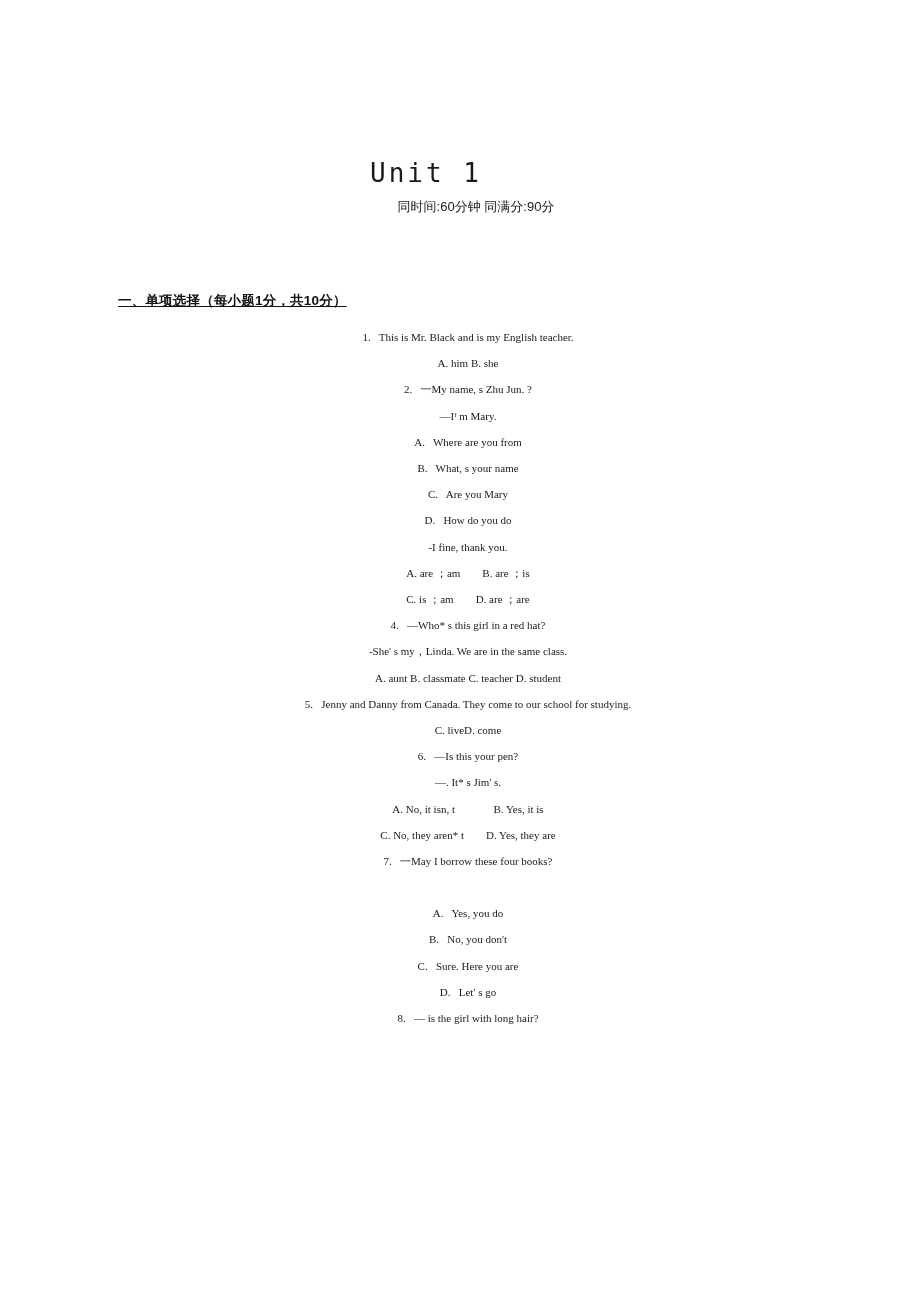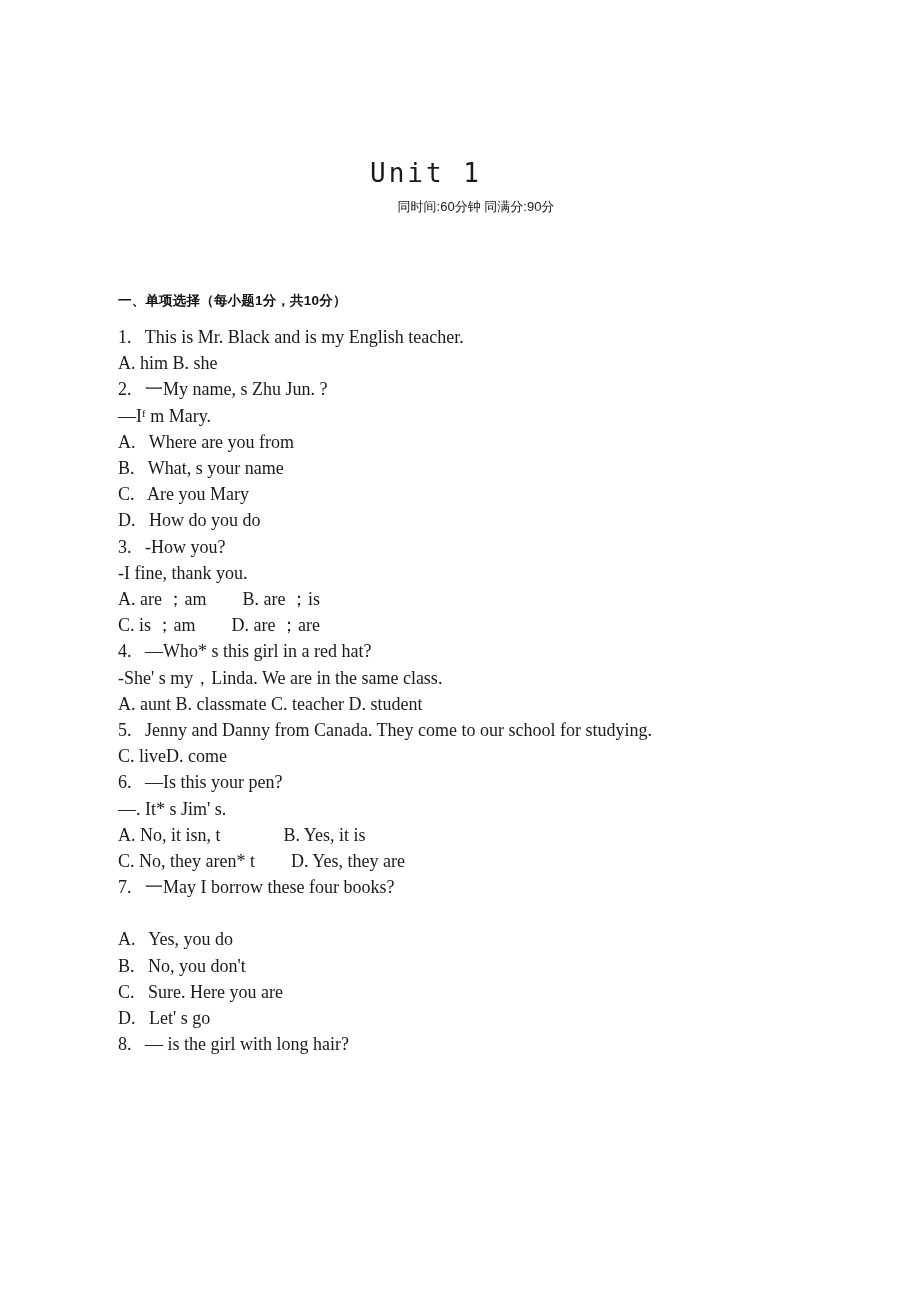--- a/index.html
+++ b/index.html
@@ -48,27 +48,29 @@
     left: 118px;
     width: 700px;
   }
   .section-head {
     font-family: "Liberation Sans", sans-serif;
     font-size: 13.5px;
     font-weight: bold;
     color: #111111;
     margin: 0 0 14px 0;
     letter-spacing: 0.2px;
+    text-decoration: underline;
   }
   .line {
     font-family: "Liberation Serif", serif;
-    font-size: 18px;
+    font-size: 11px;
     line-height: 26.2px;
     color: #1a1a1a;
     white-space: pre;
+    text-align: center;
   }
   .spacer {
     height: 26px;
   }
 </style>
 </head>
 <body>
 
 <div class="page">
 
@@ -81,21 +83,20 @@
 
     <div>
       <div class="line">1.   This is Mr. Black and is my English teacher.</div>
       <div class="line">A. him B. she</div>
       <div class="line">2.   一My name, s Zhu Jun. ?</div>
       <div class="line">—Iᶠ m Mary.</div>
       <div class="line">A.   Where are you from</div>
       <div class="line">B.   What, s your name</div>
       <div class="line">C.   Are you Mary</div>
       <div class="line">D.   How do you do</div>
-      <div class="line">3.   -How you?</div>
       <div class="line">-I fine, thank you.</div>
       <div class="line">A. are ；am        B. are ；is</div>
       <div class="line">C. is ；am        D. are ；are</div>
       <div class="line">4.   —Who* s this girl in a red hat?</div>
       <div class="line">-She' s my，Linda. We are in the same class.</div>
       <div class="line">A. aunt B. classmate C. teacher D. student</div>
       <div class="line">5.   Jenny and Danny from Canada. They come to our school for studying.</div>
       <div class="line">C. liveD. come</div>
       <div class="line">6.   —Is this your pen?</div>
       <div class="line">—. It* s Jim' s.</div>

